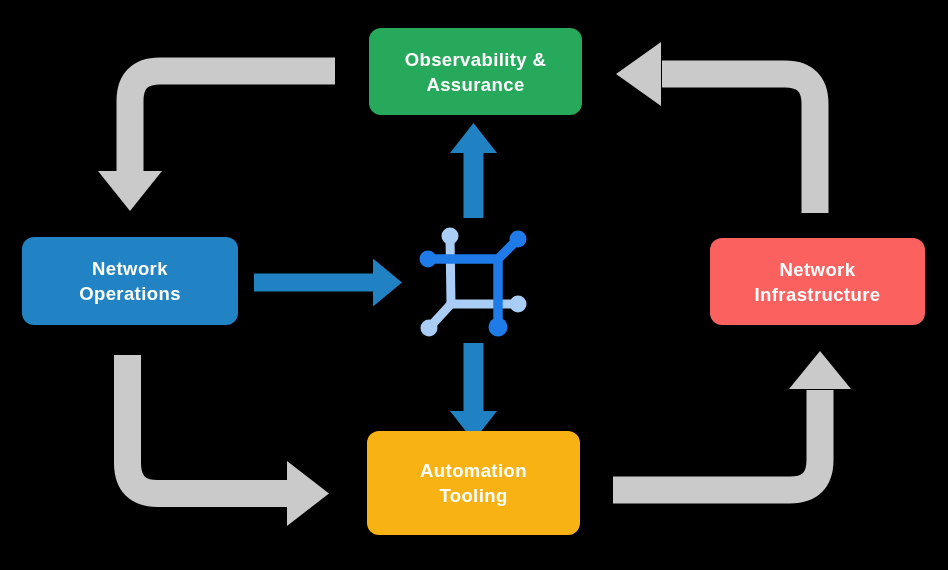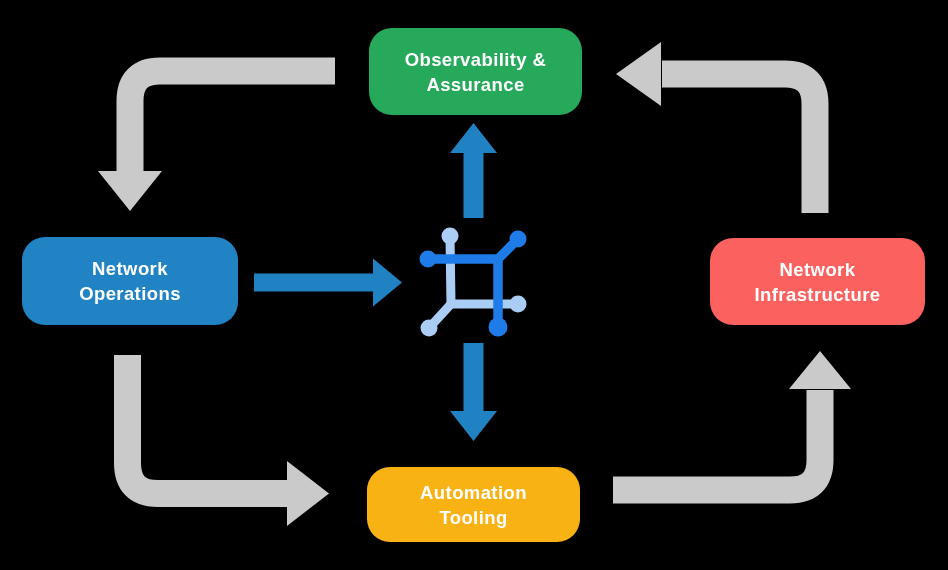--- a/index.html
+++ b/index.html
@@ -22,34 +22,34 @@
     width: 948px;
     height: 570px;
     display: block;
   }
   .node {
     position: absolute;
     display: flex;
     align-items: center;
     justify-content: center;
     text-align: center;
-    border-radius: 23px;
+    border-radius: 12px;
     color: #ffffff;
     font-weight: 700;
     font-size: 18.5px;
     line-height: 25px;
     letter-spacing: 0.4px;
   }
   .node .label {
     white-space: pre-line;
   }
   .node-green  { left: 369px; top: 28px;  width: 213px; height: 87px; background: #26A95A; }
   .node-blue   { left: 22px;  top: 237px; width: 216px; height: 88px; background: #2183C4; }
   .node-red    { left: 710px; top: 238px; width: 215px; height: 87px; background: #FB615E; }
-  .node-yellow { left: 367px; top: 467px; width: 213px; height: 75px; background: #F9B213; }
+  .node-yellow { left: 367px; top: 431px; width: 213px; height: 104px; background: #F9B213; }
 </style>
 </head>
 <body>
 
 <div class="canvas">
 
   <svg class="layer" viewBox="0 0 948 570">
 
     <g>
       <path d="M335 71 H160 Q130 71 130 101 V173" fill="none" stroke="#CACACA" stroke-width="27"></path>

